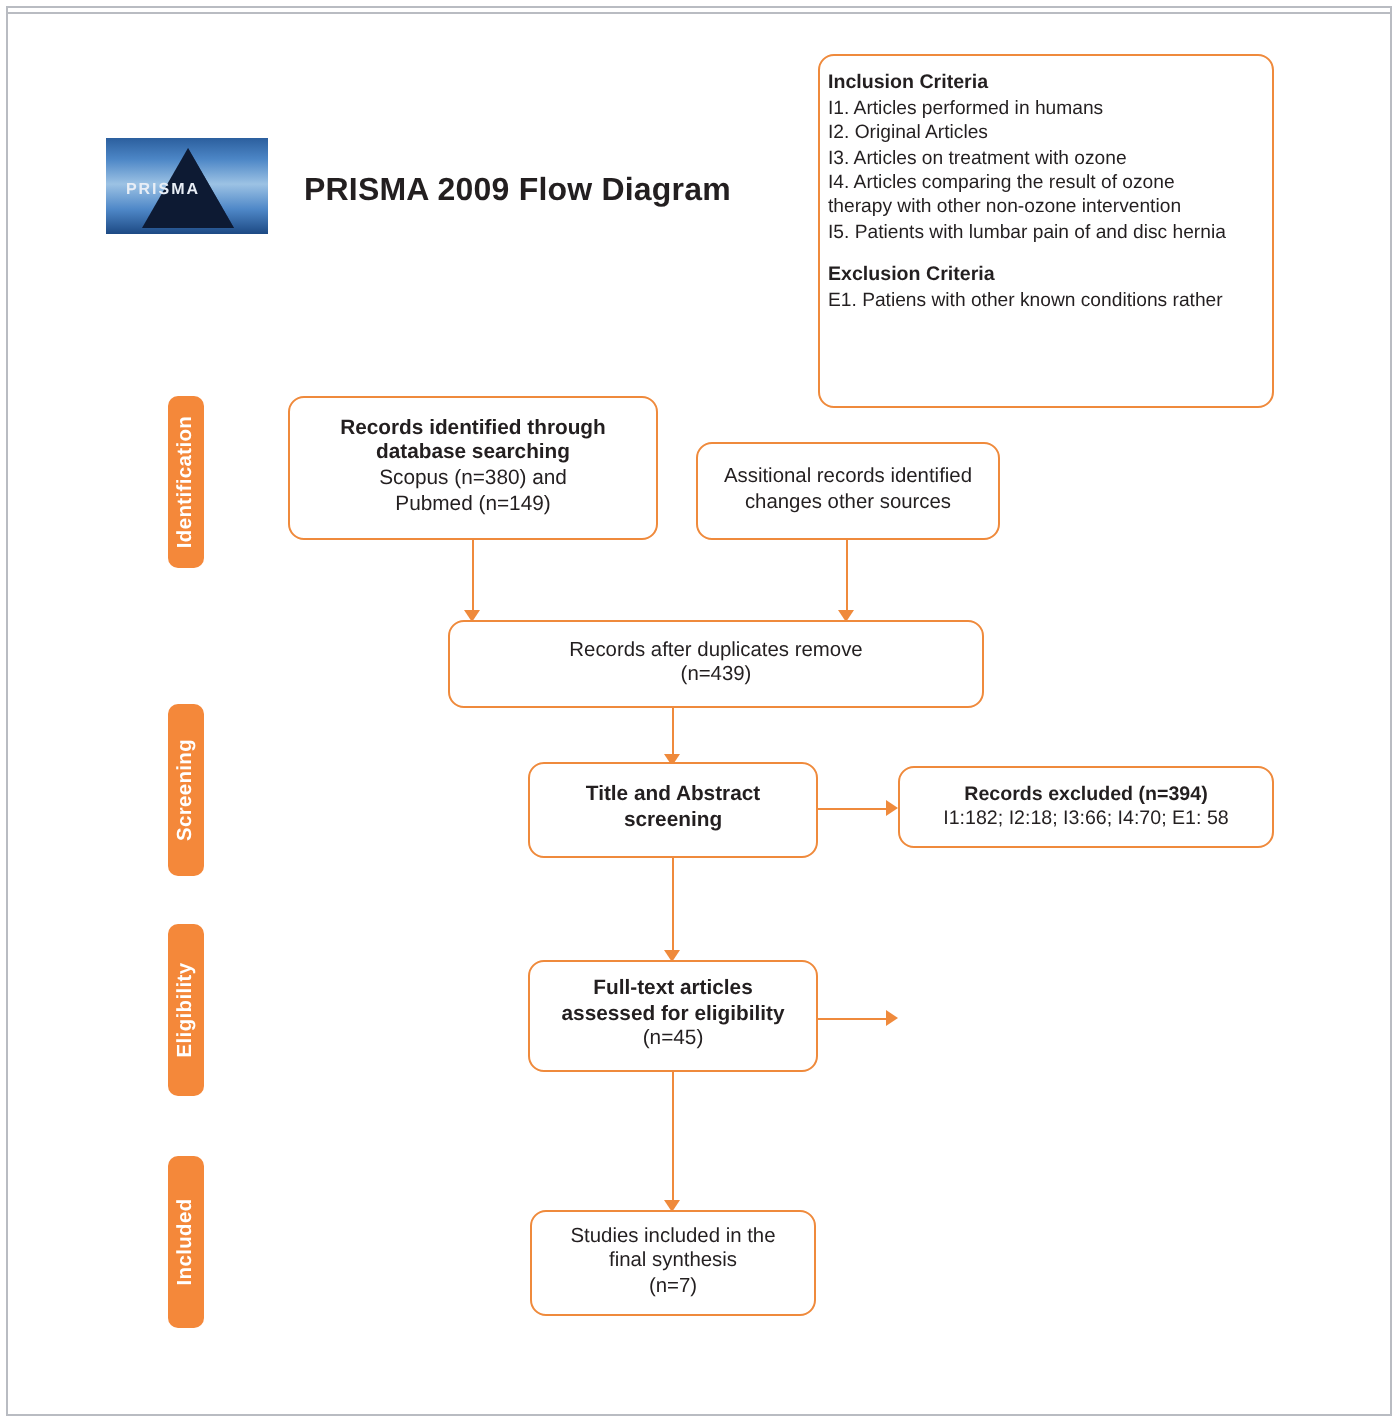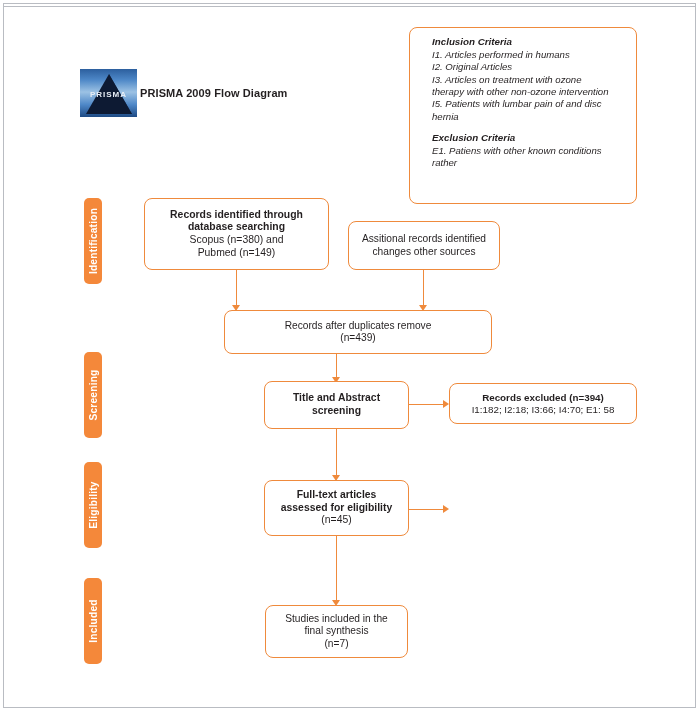--- a/index.html
+++ b/index.html
@@ -35,26 +35,27 @@
     left: 3px;
     top: 6px;
     width: 693px;
     height: 1px;
     background: #b9bcc2;
   }
 
   
   .logo {
     position: absolute;
-    left: 80px;
+    left: 53px;
     top: 69px;
     width: 57px;
     height: 48px;
     background: linear-gradient(180deg, #2c5f9e 0%, #4c86c6 22%, #9cc2e4 48%, #4f88c8 74%, #1d4a84 100%);
     overflow: hidden;
+    padding-left: 24px;
   }
   .logo .pyramid {
     position: absolute;
     left: 50%;
     bottom: 3px;
     transform: translateX(-50%);
     width: 0;
     height: 0;
     border-left: 23px solid transparent;
     border-right: 23px solid transparent;
@@ -82,23 +83,23 @@
   }
   .logo .band-text {
     font-size: 8px;
     font-weight: bold;
     letter-spacing: 1px;
     color: #e8eef6;
     white-space: nowrap;
   }
   .logo-title {
     position: absolute;
-    left: 140px;
+    left: 152px;
     top: 87px;
-    font-size: 11px;
+    font-size: 16px;
     font-weight: bold;
     color: #231f20;
     letter-spacing: 0.1px;
     white-space: nowrap;
   }
 
   
   .obox {
     position: absolute;
     box-sizing: border-box;
@@ -121,25 +122,24 @@
   }
 
   
   .criteria {
     position: absolute;
     box-sizing: border-box;
     border: 1.3px solid #ef8a3c;
     border-radius: 8px;
     background: #ffffff;
     color: #231f20;
-    padding: 8px 9px 8px 22px;
+    padding: 8px 9px 8px 4px;
     text-align: left;
     line-height: 1.295;
     font-size: 9.6px;
-    font-style: italic;
   }
   .criteria .head {
     font-weight: bold;
     font-size: 9.8px;
   }
   .criteria .gap {
     height: 9px;
   }
 
   
@@ -203,20 +203,21 @@
       <span class="band-text">PRISMA</span>
     </div>
   </div>
   <div class="logo-title">PRISMA 2009 Flow Diagram</div>
 
   <div class="criteria" style="left:409px; top:27px; width:228px; height:177px;">
     <div class="head">Inclusion Criteria</div>
     <div>I1. Articles performed in humans</div>
     <div>I2. Original Articles</div>
     <div>I3. Articles on treatment with ozone</div>
+    <div>I4. Articles comparing the result of ozone</div>
     <div>therapy with other non-ozone intervention</div>
     <div>I5. Patients with lumbar pain of and disc hernia</div>
     <div class="gap"></div>
     <div class="head">Exclusion Criteria</div>
     <div>E1. Patiens with other known conditions rather</div>
   </div>
 
   <div class="stage" style="left:84px; top:198px; width:18px; height:86px;">
     <span class="lbl">Identification</span>
   </div>

